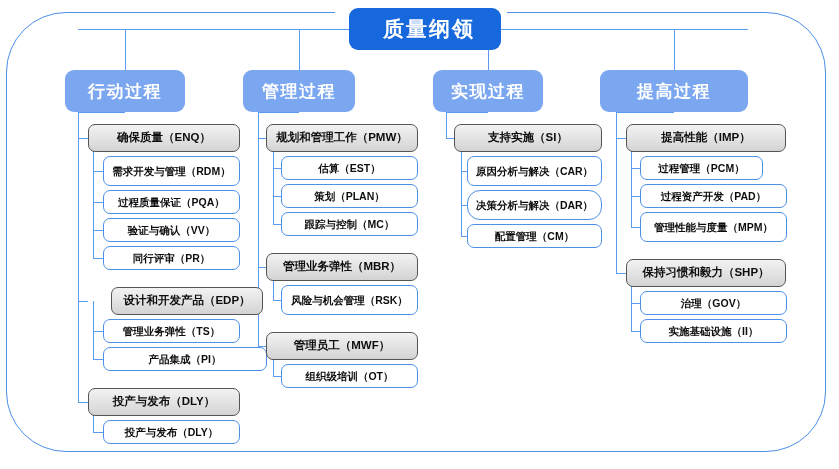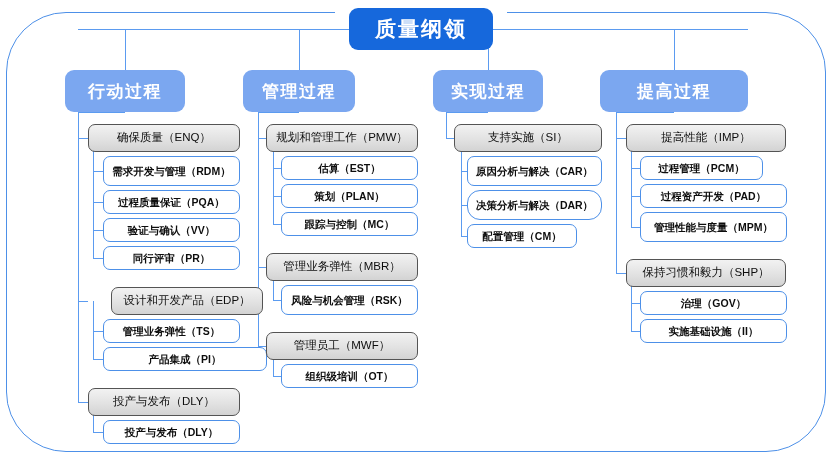--- a/index.html
+++ b/index.html
@@ -36,20 +36,21 @@
     left:349px;top:8px;
     width:144px;height:42px;
     background:#1668dc;
     border-radius:9px;
     display:flex;align-items:center;justify-content:center;
     color:#ffffff;
     font-size:21px;
     font-weight:bold;
     letter-spacing:2px;
     z-index:5;
+    padding-left:8px;
   }
   
   .col-head{
     position:absolute;
     height:42px;
     background:#7ba7f0;
     border-radius:9px;
     display:flex;align-items:center;justify-content:center;
     color:#ffffff;
     font-size:17px;
@@ -60,21 +61,21 @@
   
   .grp-box{
     position:absolute;
     box-sizing:border-box;
     background:linear-gradient(180deg,#f2f2f2 0%,#e2e2e2 55%,#d3d3d3 100%);
     border:1.4px solid #545454;
     border-radius:7px;
     display:flex;align-items:center;justify-content:center;
     text-align:center;
     font-size:11.5px;
-    font-weight:normal;
+    font-weight:bold;
     color:#0d0d0d;
     z-index:3;
     line-height:1.15;
   }
   .leaf-box{
     position:absolute;
     box-sizing:border-box;
     background:#ffffff;
     border:1.2px solid #4d90e8;
     border-radius:7px;
@@ -166,21 +167,21 @@
       <div class="ln v" style="left: 258px; top: 112px; height: 234px;"></div>
       <div class="ln h" style="left: 258px; top: 112px; width: 41px;"></div>
       <div class="ln v" style="left: 488px; top: 29px; height: 41px;"></div>
       <div class="col-head" style="left: 433px; top: 70px; width: 110px;">实现过程</div>
       <div class="grp-box" style="left: 454px; top: 124px; width: 148px; height: 28px;">支持实施（SI）</div>
       <div class="ln h" style="left: 446px; top: 138px; width: 8px;"></div>
       <div class="leaf-box" style="left: 467px; top: 156px; width: 135px; height: 30px;">原因分析与解决（CAR）</div>
       <div class="ln h" style="left: 461px; top: 171px; width: 6px;"></div>
       <div class="leaf-box" style="left: 467px; top: 190px; width: 135px; height: 30px; border-radius: 13px;">决策分析与解决（DAR）</div>
       <div class="ln h" style="left: 461px; top: 205px; width: 6px;"></div>
-      <div class="leaf-box" style="left: 467px; top: 224px; width: 110px; height: 24px;">配置管理（CM）</div>
+      <div class="leaf-box" style="left: 467px; top: 224px; width: 135px; height: 24px;">配置管理（CM）</div>
       <div class="ln h" style="left: 461px; top: 236px; width: 6px;"></div>
       <div class="ln v" style="left: 461px; top: 152px; height: 84px;"></div>
       <div class="ln v" style="left: 461px; top: 138px; height: 14px;"></div>
       <div class="ln v" style="left: 446px; top: 112px; height: 26px;"></div>
       <div class="ln h" style="left: 446px; top: 112px; width: 42px;"></div>
       <div class="ln v" style="left: 674px; top: 29px; height: 41px;"></div>
       <div class="col-head" style="left: 600px; top: 70px; width: 148px;">提高过程</div>
       <div class="grp-box" style="left: 626px; top: 124px; width: 160px; height: 28px;">提高性能（IMP）</div>
       <div class="ln h" style="left: 616px; top: 138px; width: 10px;"></div>
       <div class="leaf-box" style="left: 640px; top: 156px; width: 123px; height: 24px;">过程管理（PCM）</div>

